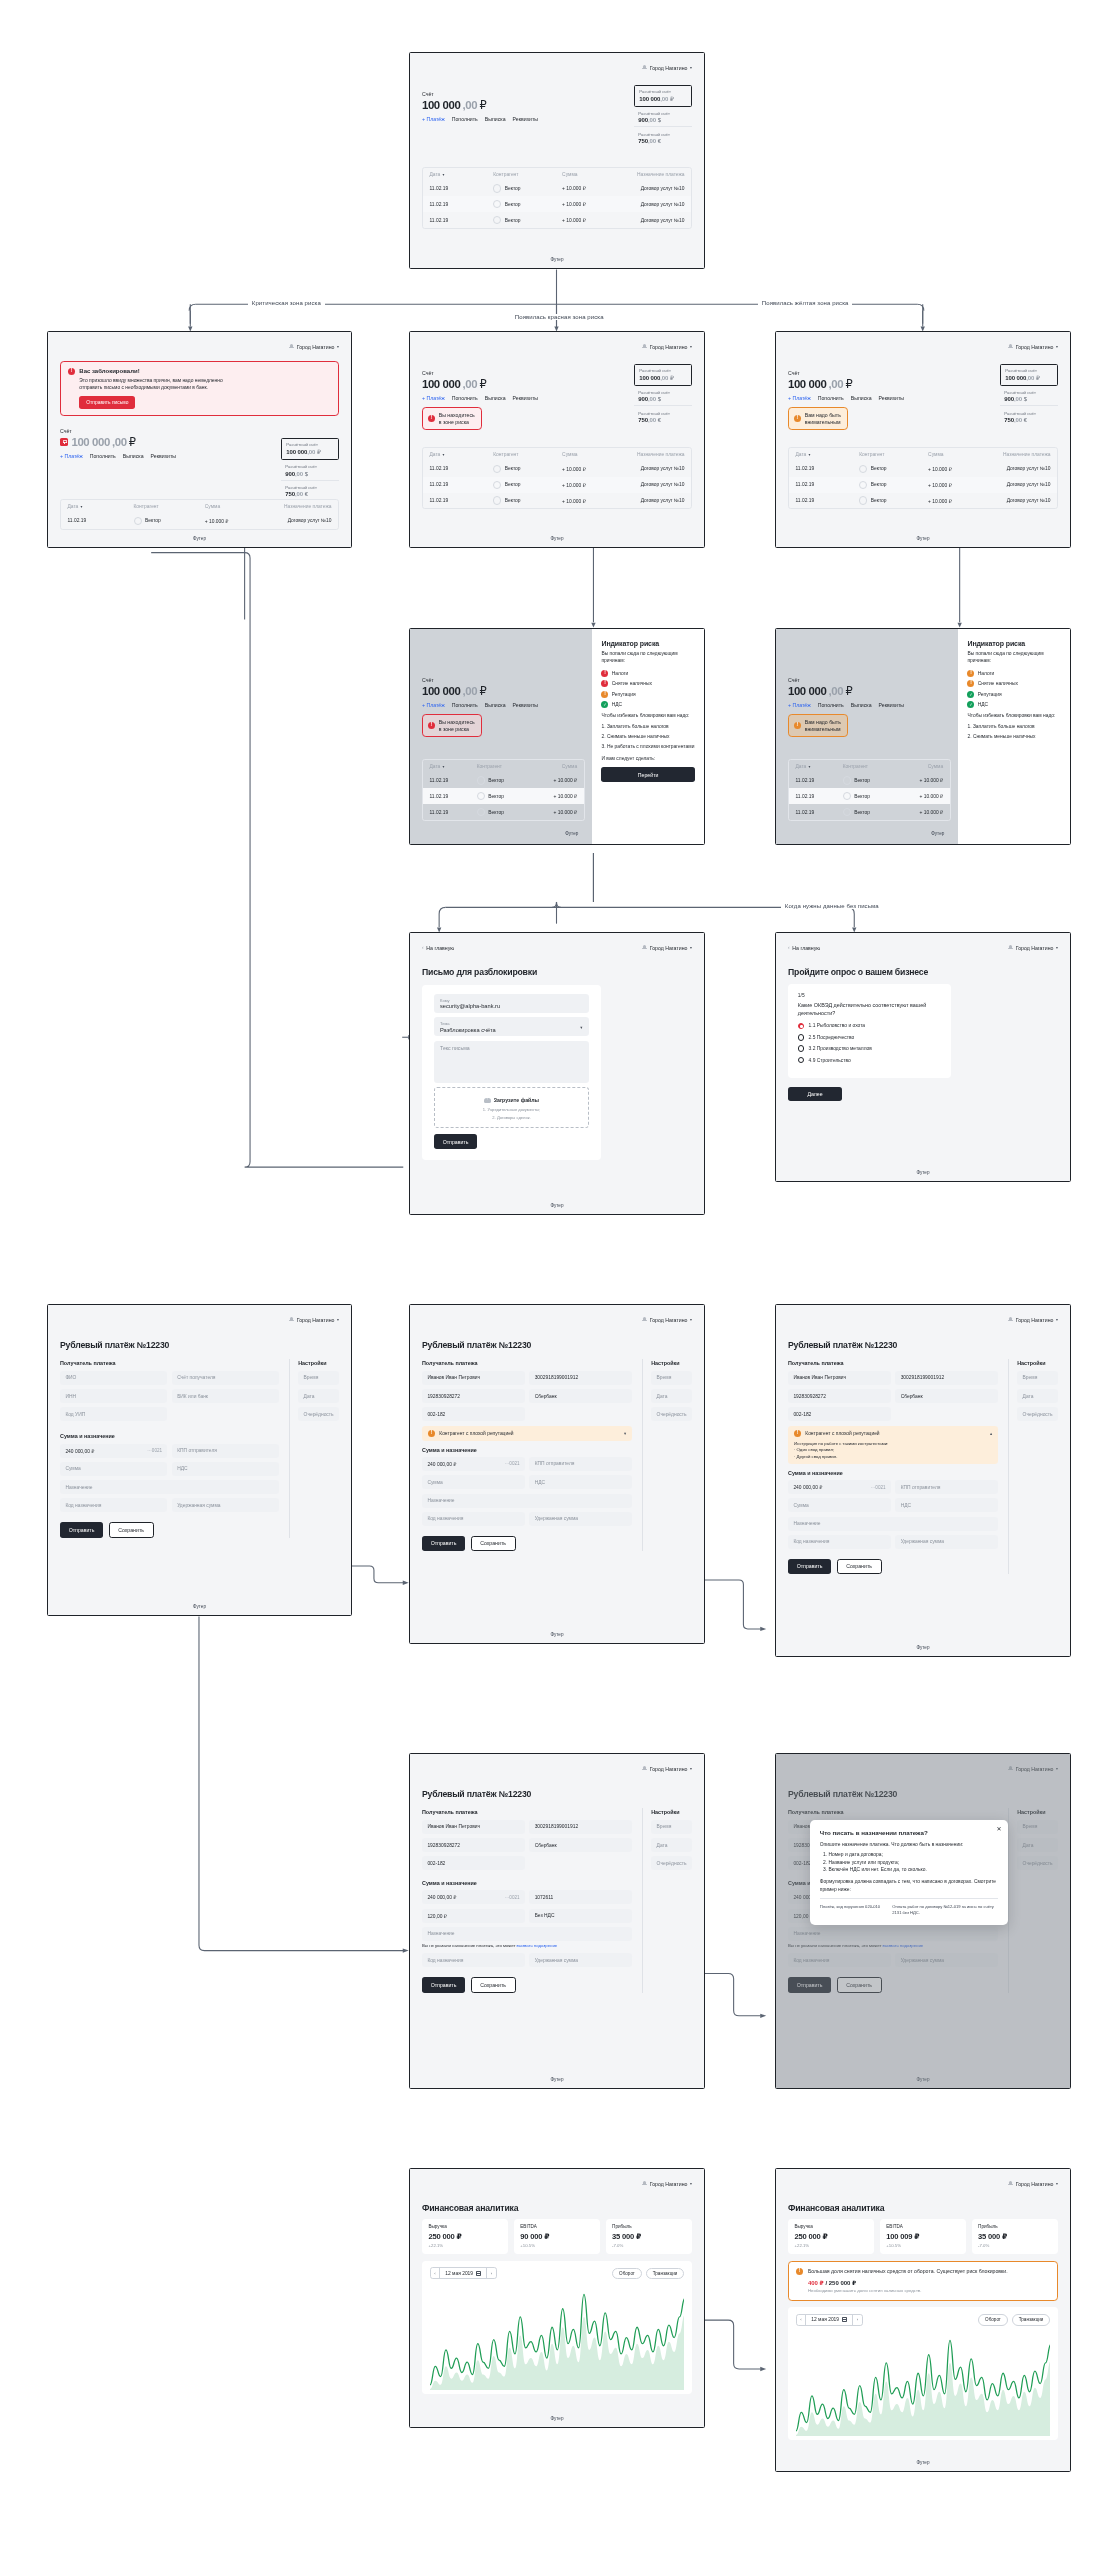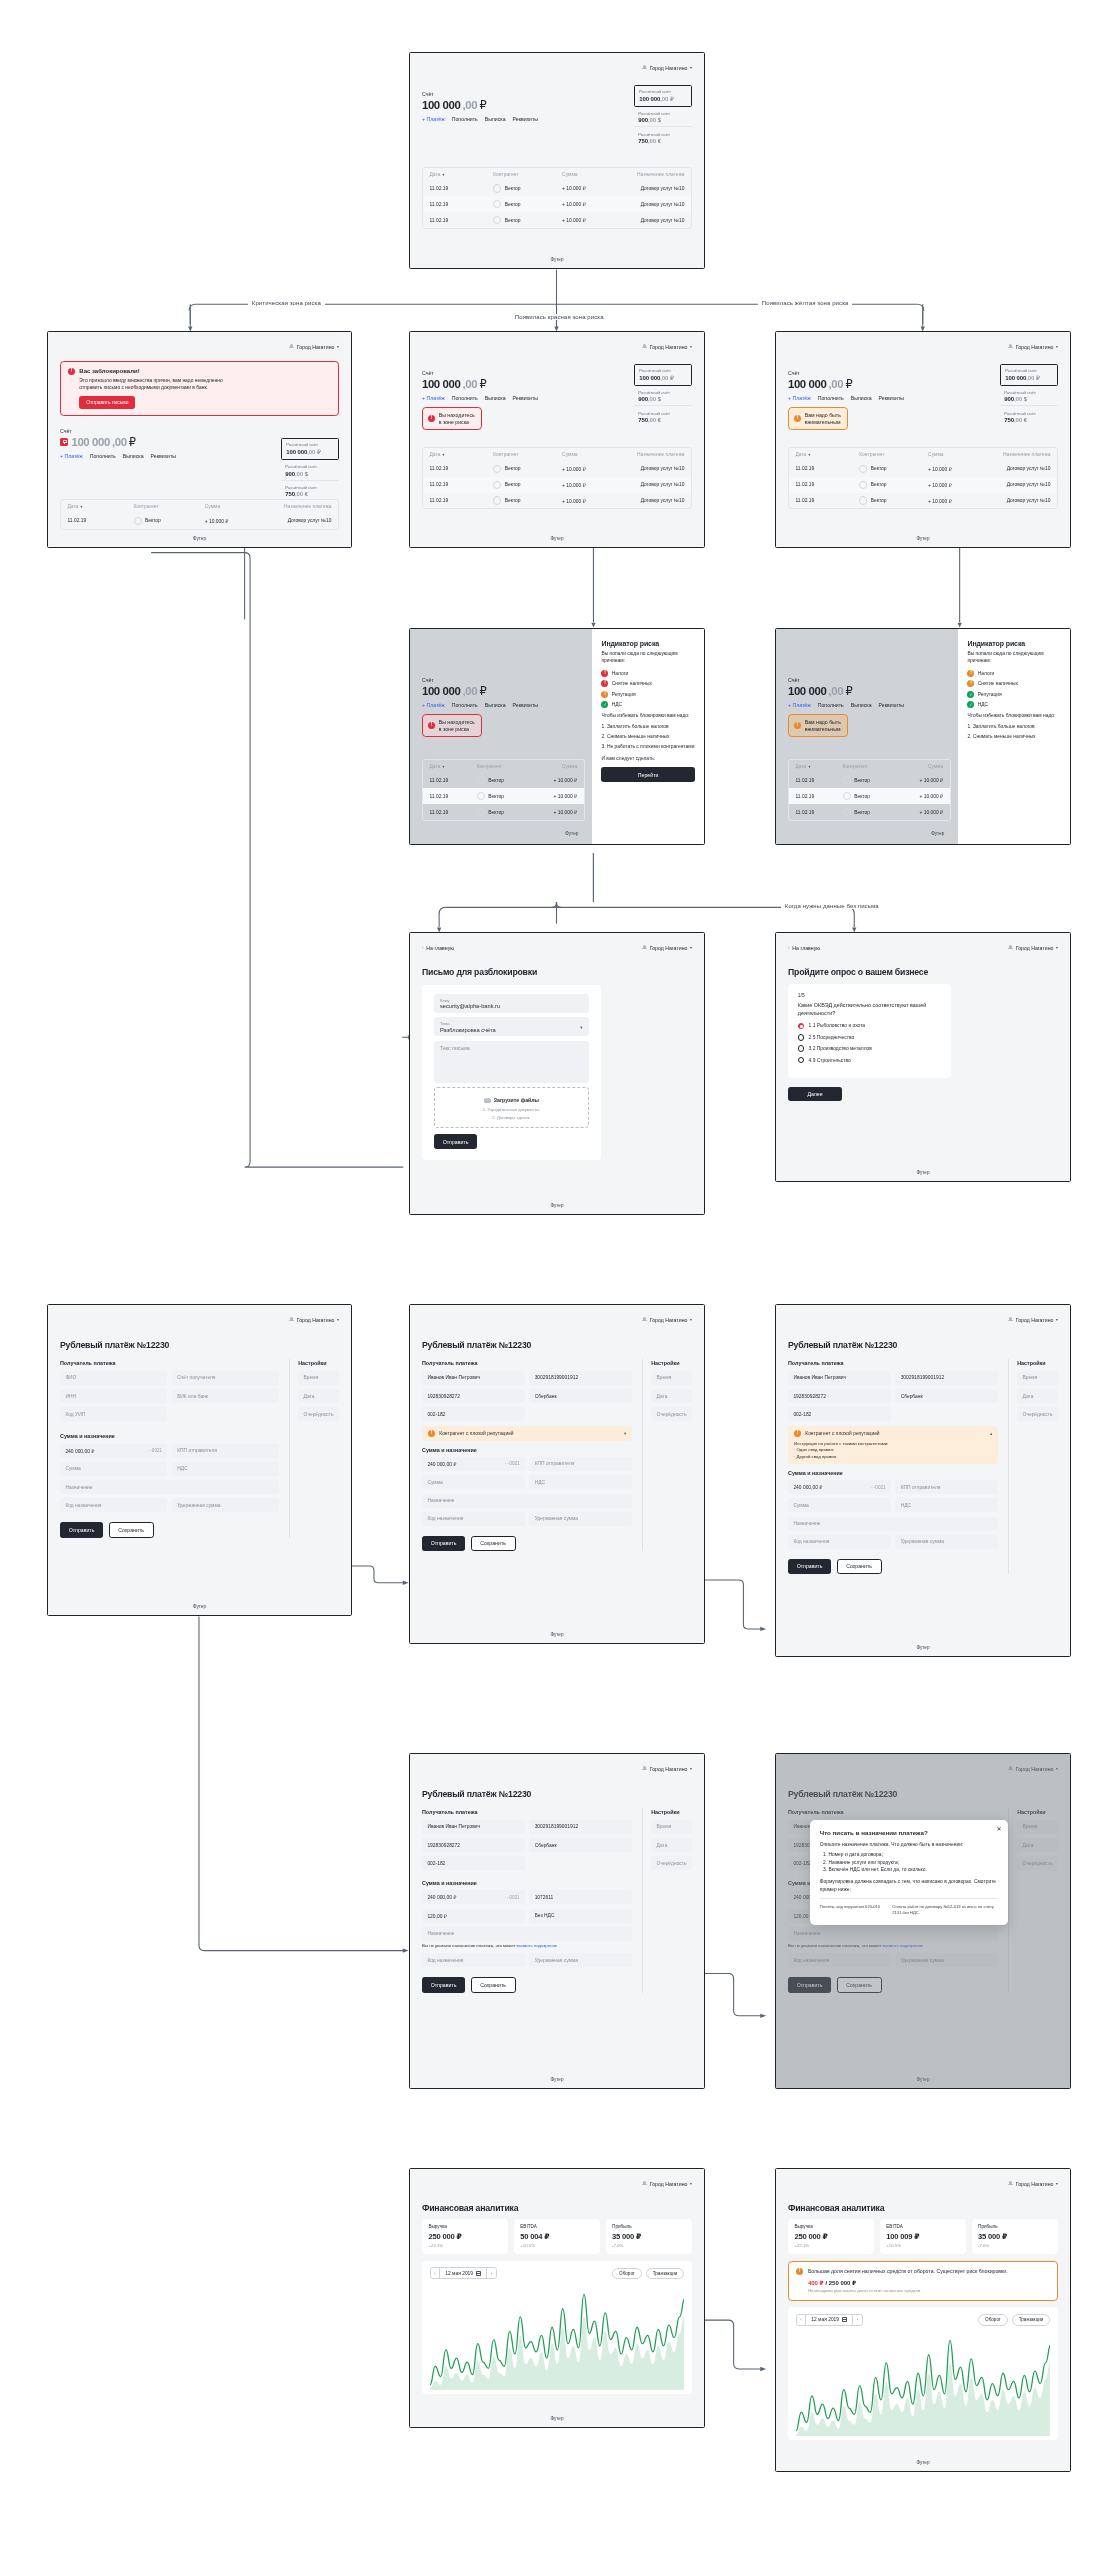--- a/index.html
+++ b/index.html
@@ -1271,21 +1271,21 @@
       <div class="page-title" style="margin-top:14px;">Финансовая аналитика</div>
 
       <div class="kpis">
         <div class="kpi">
           <div class="k-lab">Выручка</div>
           <div class="k-val">250 000 ₽</div>
           <div class="k-dlt">+22.1%</div>
         </div>
         <div class="kpi">
           <div class="k-lab">EBITDA</div>
-          <div class="k-val">50 004 ₽</div>
+          <div class="k-val">90 000 ₽</div>
           <div class="k-dlt">+10.5%</div>
         </div>
         <div class="kpi">
           <div class="k-lab">Прибыль</div>
           <div class="k-val">35 000 ₽</div>
           <div class="k-dlt">-7.0%</div>
         </div>
       </div>
 
       <div class="chart-card">

